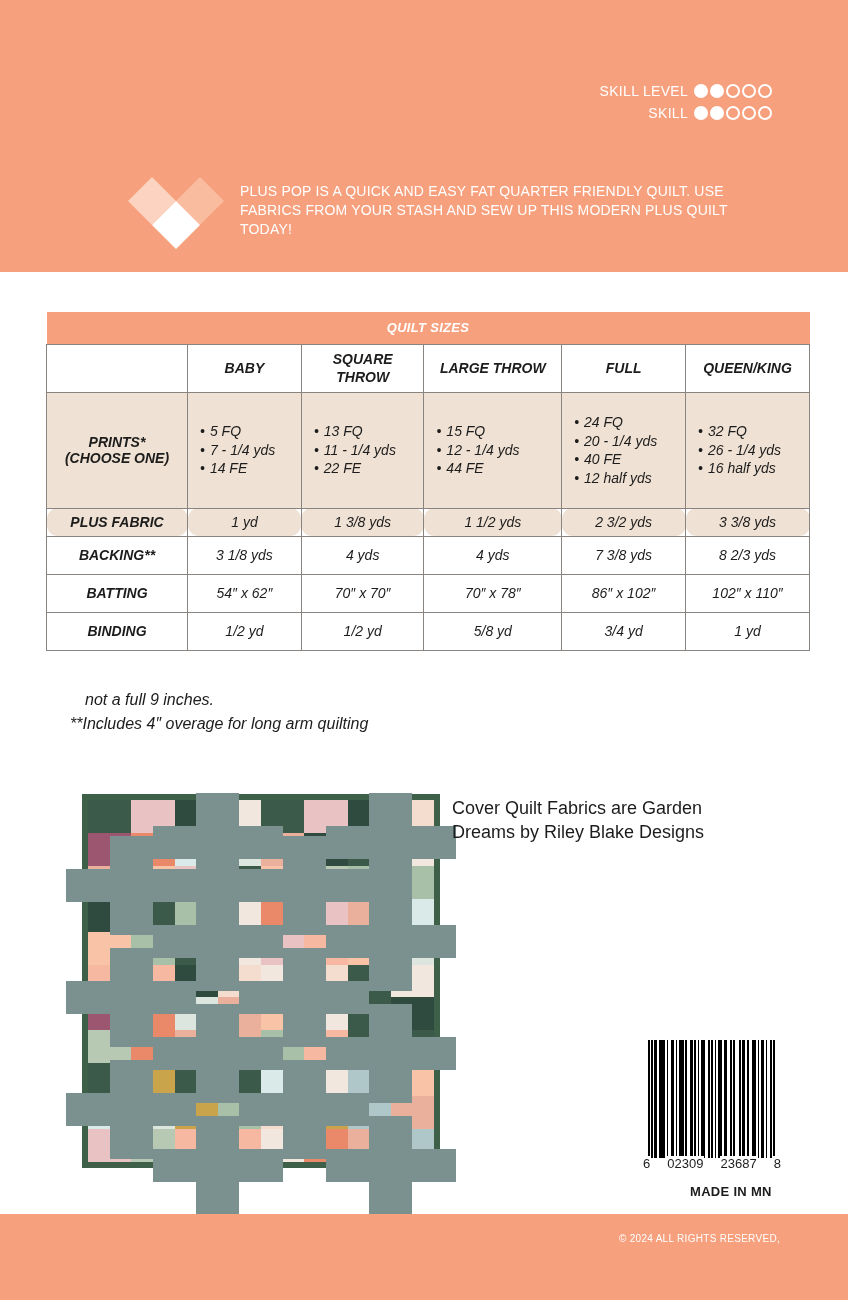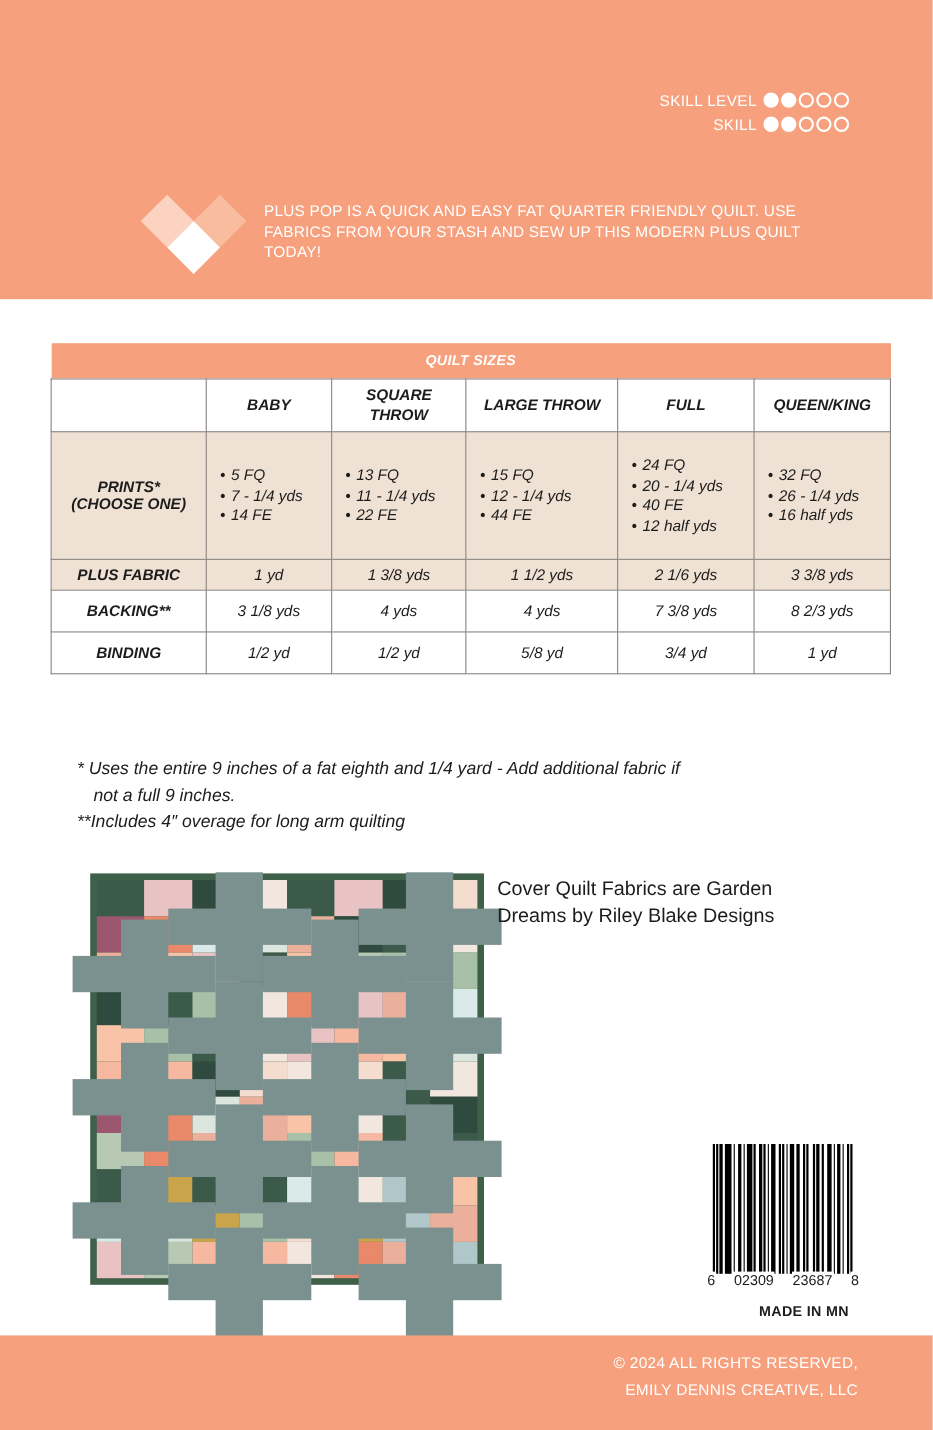--- a/index.html
+++ b/index.html
@@ -21,21 +21,21 @@
   
   .sizes-table { position: absolute; left: 46px; top: 312px; width: 764px; border-collapse: collapse; font-size: 14px; }
   .sizes-table td, .sizes-table th { border: 1.5px solid #8a8480; text-align: center; vertical-align: middle; font-style: italic; }
   .sizes-table .caption-row th { background: #f6a07d; color: #ffffff; font-weight: bold; font-size: 13px; height: 32px; border: none; letter-spacing: 0.3px; }
   .sizes-table .head-row th { height: 48px; font-weight: bold; font-size: 14px; line-height: 18px; background: #ffffff; }
   .sizes-table .row-label { font-weight: bold; font-size: 14px; width: 141px; }
   .sizes-table tr.tan td { background: #efe1d3; }
   .sizes-table tr.white td { background: #ffffff; }
   .sizes-table tr.h-size td { height: 28px; }
   .sizes-table tr.h-prints td { height: 116px; }
-  .sizes-table tr.h-plus td { height: 28px; }
+  .sizes-table tr.h-plus td { height: 28px; border-radius: 11px; }
   .sizes-table tr.h-std td { height: 38px; }
   .bullets { list-style: none; text-align: left; padding-left: 12px; font-size: 14px; line-height: 18.5px; }
   .bullets li::before { content: "\2022"; margin-right: 5px; }
 
   
   .footnotes { position: absolute; left: 70px; top: 688px; font-style: italic; font-size: 16px; line-height: 24px; color: #1c1c1c; }
   .footnotes .indent { padding-left: 15px; }
 
   
   .quilt { position: absolute; left: 82px; top: 794px; width: 358px; height: 374px; background: #3f6048; padding: 6px; }
@@ -49,21 +49,21 @@
   .barcode { position: absolute; left: 648px; top: 1040px; width: 130px; height: 125px; }
   .barcode-bars { display: flex; height: 118px; align-items: stretch; }
   .bar { background: #000; }
   .gap { background: transparent; }
   .barcode-digits { position: absolute; left: -6px; top: 116px; width: 140px; display: flex; justify-content: space-between; font-size: 13px; font-family: "Liberation Sans", sans-serif; background: transparent; }
   .barcode-digits span { background: #fff; padding: 0 1px; }
   .made-in { position: absolute; left: 690px; top: 1184px; font-size: 13px; font-weight: bold; letter-spacing: 0.3px; }
 
   
   .bottom-band { position: absolute; left: 0; top: 1214px; width: 848px; height: 86px; background: #f6a07d; }
-  .copyright { position: absolute; right: 68px; top: 1227px; text-align: right; color: #ffffff; font-size: 14px; line-height: 24px; letter-spacing: 0.3px; }
+  .copyright { position: absolute; right: 68px; top: 1227px; text-align: right; color: #ffffff; font-size: 10px; line-height: 24px; letter-spacing: 0.3px; }
 </style>
 </head>
 <body>
 
 <div class="top-band"></div>
 
 <div class="ratings">
   <div class="rating-row">
     <span class="rating-label">SKILL LEVEL</span>
     <span class="dots">
@@ -144,44 +144,51 @@
       <li>26 - 1/4 yds</li>
       <li>16 half yds</li>
     </ul>
         </td>
   </tr>
   <tr class="tan h-plus">
     <td class="row-label">PLUS FABRIC</td>
     <td>1 yd</td>
     <td>1 3/8 yds</td>
     <td>1 1/2 yds</td>
-    <td>2 1/6 yds</td>
+    <td>2 3/2 yds</td>
     <td>3 3/8 yds</td>
   </tr>
   <tr class="white h-std">
     <td class="row-label">BACKING**</td>
     <td>3 1/8 yds</td>
     <td>4 yds</td>
     <td>4 yds</td>
     <td>7 3/8 yds</td>
     <td>8 2/3 yds</td>
   </tr>
   <tr class="white h-std">
+    <td class="row-label">BATTING</td>
+    <td>54″ x 62″</td>
+    <td>70″ x 70″</td>
+    <td>70″ x 78″</td>
+    <td>86″ x 102″</td>
+    <td>102″ x 110″</td>
+  </tr>
+  <tr class="white h-std">
     <td class="row-label">BINDING</td>
     <td>1/2 yd</td>
     <td>1/2 yd</td>
     <td>5/8 yd</td>
     <td>3/4 yd</td>
     <td>1 yd</td>
   </tr>
 </tbody>
   </table>
 
 <div class="footnotes">
-  <div>* Uses the entire 9 inches of a fat eighth and 1/4 yard - Add additional fabric if</div>
   <div class="indent">not a full 9 inches.</div>
   <div>**Includes 4″ overage for long arm quilting</div>
 </div>
 
 <div class="quilt">
   <div class="quilt-grid" id="quilt-grid">
       <div class="patch" style="background: rgb(60, 90, 74);"></div>
       <div class="patch" style="background: rgb(233, 194, 195);"></div>
       <div class="patch" style="background: rgb(47, 74, 62);"></div>
       <div class="patch" style="background: rgb(242, 231, 223);"></div>
@@ -367,14 +374,13 @@
     <span>02309</span>
     <span>23687</span>
     <span>8</span>
   </div>
 </div>
 <div class="made-in">MADE IN MN</div>
 
 <div class="bottom-band"></div>
 <div class="copyright">
   <div>© 2024 ALL RIGHTS RESERVED,</div>
-  <div>EMILY DENNIS CREATIVE, LLC</div>
 </div>
 
 </body></html>

